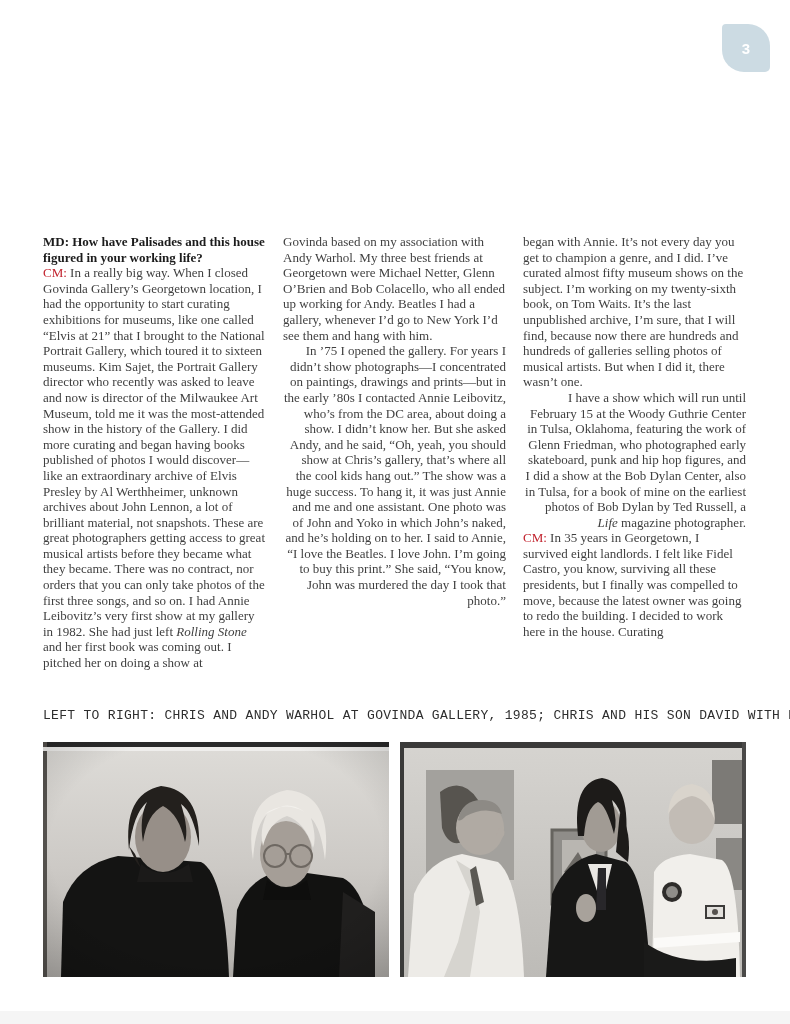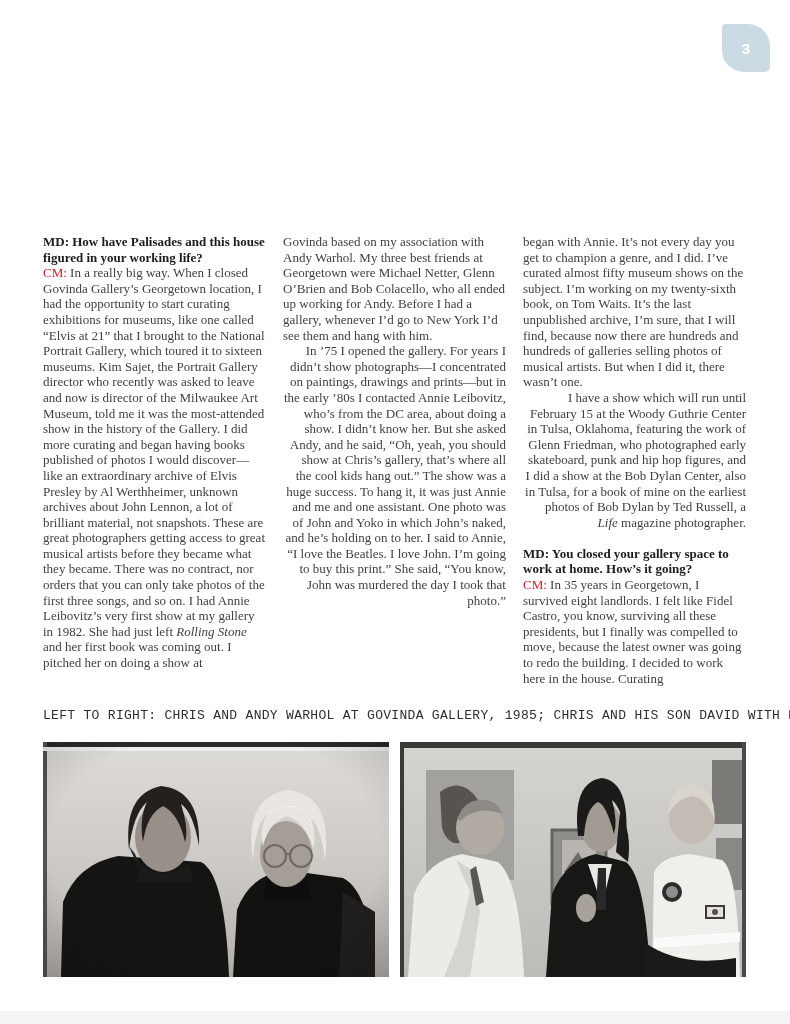--- a/index.html
+++ b/index.html
@@ -85,28 +85,27 @@
   </div>
 
   <main class="columns">
 
     <section class="col">
       <p class="para q-head"><span>MD: How have Palisades and this house figured in your working life?</span></p>
       <p class="para"><strong class="cm">CM:</strong><span> In a really big way. When I closed Govinda Gallery’s Georgetown location, I had the opportunity to start curating exhibitions for museums, like one called “Elvis at 21” that I brought to the National Portrait Gallery, which toured it to sixteen museums. Kim Sajet, the Portrait Gallery director who recently was asked to leave and now is director of the Milwaukee Art Museum, told me it was the most-attended show in the history of the Gallery. I did more curating and began having books published of photos I would discover—like an extraordinary archive of Elvis Presley by Al Werthheimer, unknown archives about John Lennon, a lot of brilliant material, not snapshots. These are great photographers getting access to great musical artists before they became what they became. There was no contract, nor orders that you can only take photos of the first three songs, and so on. I had Annie Leibovitz’s very first show at my gallery in 1982. She had just left </span><em>Rolling Stone</em><span> and her first book was coming out. I pitched her on doing a show at</span></p>
     </section>
 
     <section class="col">
-      <p class="para">Govinda based on my association with Andy Warhol. My three best friends at Georgetown were Michael Netter, Glenn O’Brien and Bob Colacello, who all ended up working for Andy. Before I had a gallery, whenever I’d go to New York I’d see them and hang with him.</p>
+      <p class="para">Govinda based on my association with Andy Warhol. My three best friends at Georgetown were Michael Netter, Glenn O’Brien and Bob Colacello, who all ended up working for Andy. Beatles I had a gallery, whenever I’d go to New York I’d see them and hang with him.</p>
       <p class="para indent">In ’75 I opened the gallery. For years I didn’t show photographs—I concentrated on paintings, drawings and prints—but in the early ’80s I contacted Annie Leibovitz, who’s from the DC area, about doing a show. I didn’t know her. But she asked Andy, and he said, “Oh, yeah, you should show at Chris’s gallery, that’s where all the cool kids hang out.” The show was a huge success. To hang it, it was just Annie and me and one assistant. One photo was of John and Yoko in which John’s naked, and he’s holding on to her. I said to Annie, “I love the Beatles. I love John. I’m going to buy this print.” She said, “You know, John was murdered the day I took that photo.”</p>
     </section>
 
     <section class="col">
       <p class="para">began with Annie. It’s not every day you get to champion a genre, and I did. I’ve curated almost fifty museum shows on the subject. I’m working on my twenty-sixth book, on Tom Waits. It’s the last unpublished archive, I’m sure, that I will find, because now there are hundreds and hundreds of galleries selling photos of musical artists. But when I did it, there wasn’t one.</p>
       <p class="para indent"><span>I have a show which will run until February 15 at the Woody Guthrie Center in Tulsa, Oklahoma, featuring the work of Glenn Friedman, who photographed early skateboard, punk and hip hop figures, and I did a show at the Bob Dylan Center, also in Tulsa, for a book of mine on the earliest photos of Bob Dylan by Ted Russell, a </span><em>Life</em><span> magazine photographer.</span></p>
-      <p class="para q-head spaced"><span>MD: You closed your gallery space to work at home. How’s it going?</span></p>
       <p class="para"><strong class="cm">CM:</strong><span> In 35 years in Georgetown, I survived eight landlords. I felt like Fidel Castro, you know, surviving all these presidents, but I finally was compelled to move, because the latest owner was going to redo the building. I decided to work here in the house. Curating</span></p>
     </section>
 
   </main>
 
   <p class="caption">LEFT TO RIGHT: CHRIS AND ANDY WARHOL AT GOVINDA GALLERY, 1985; CHRIS AND HIS SON DAVID WITH BUZZ ALDRIN AT GOVINDA GALLERY, 1987</p>
 
   <figure class="photos">
 
     <div class="photo">

